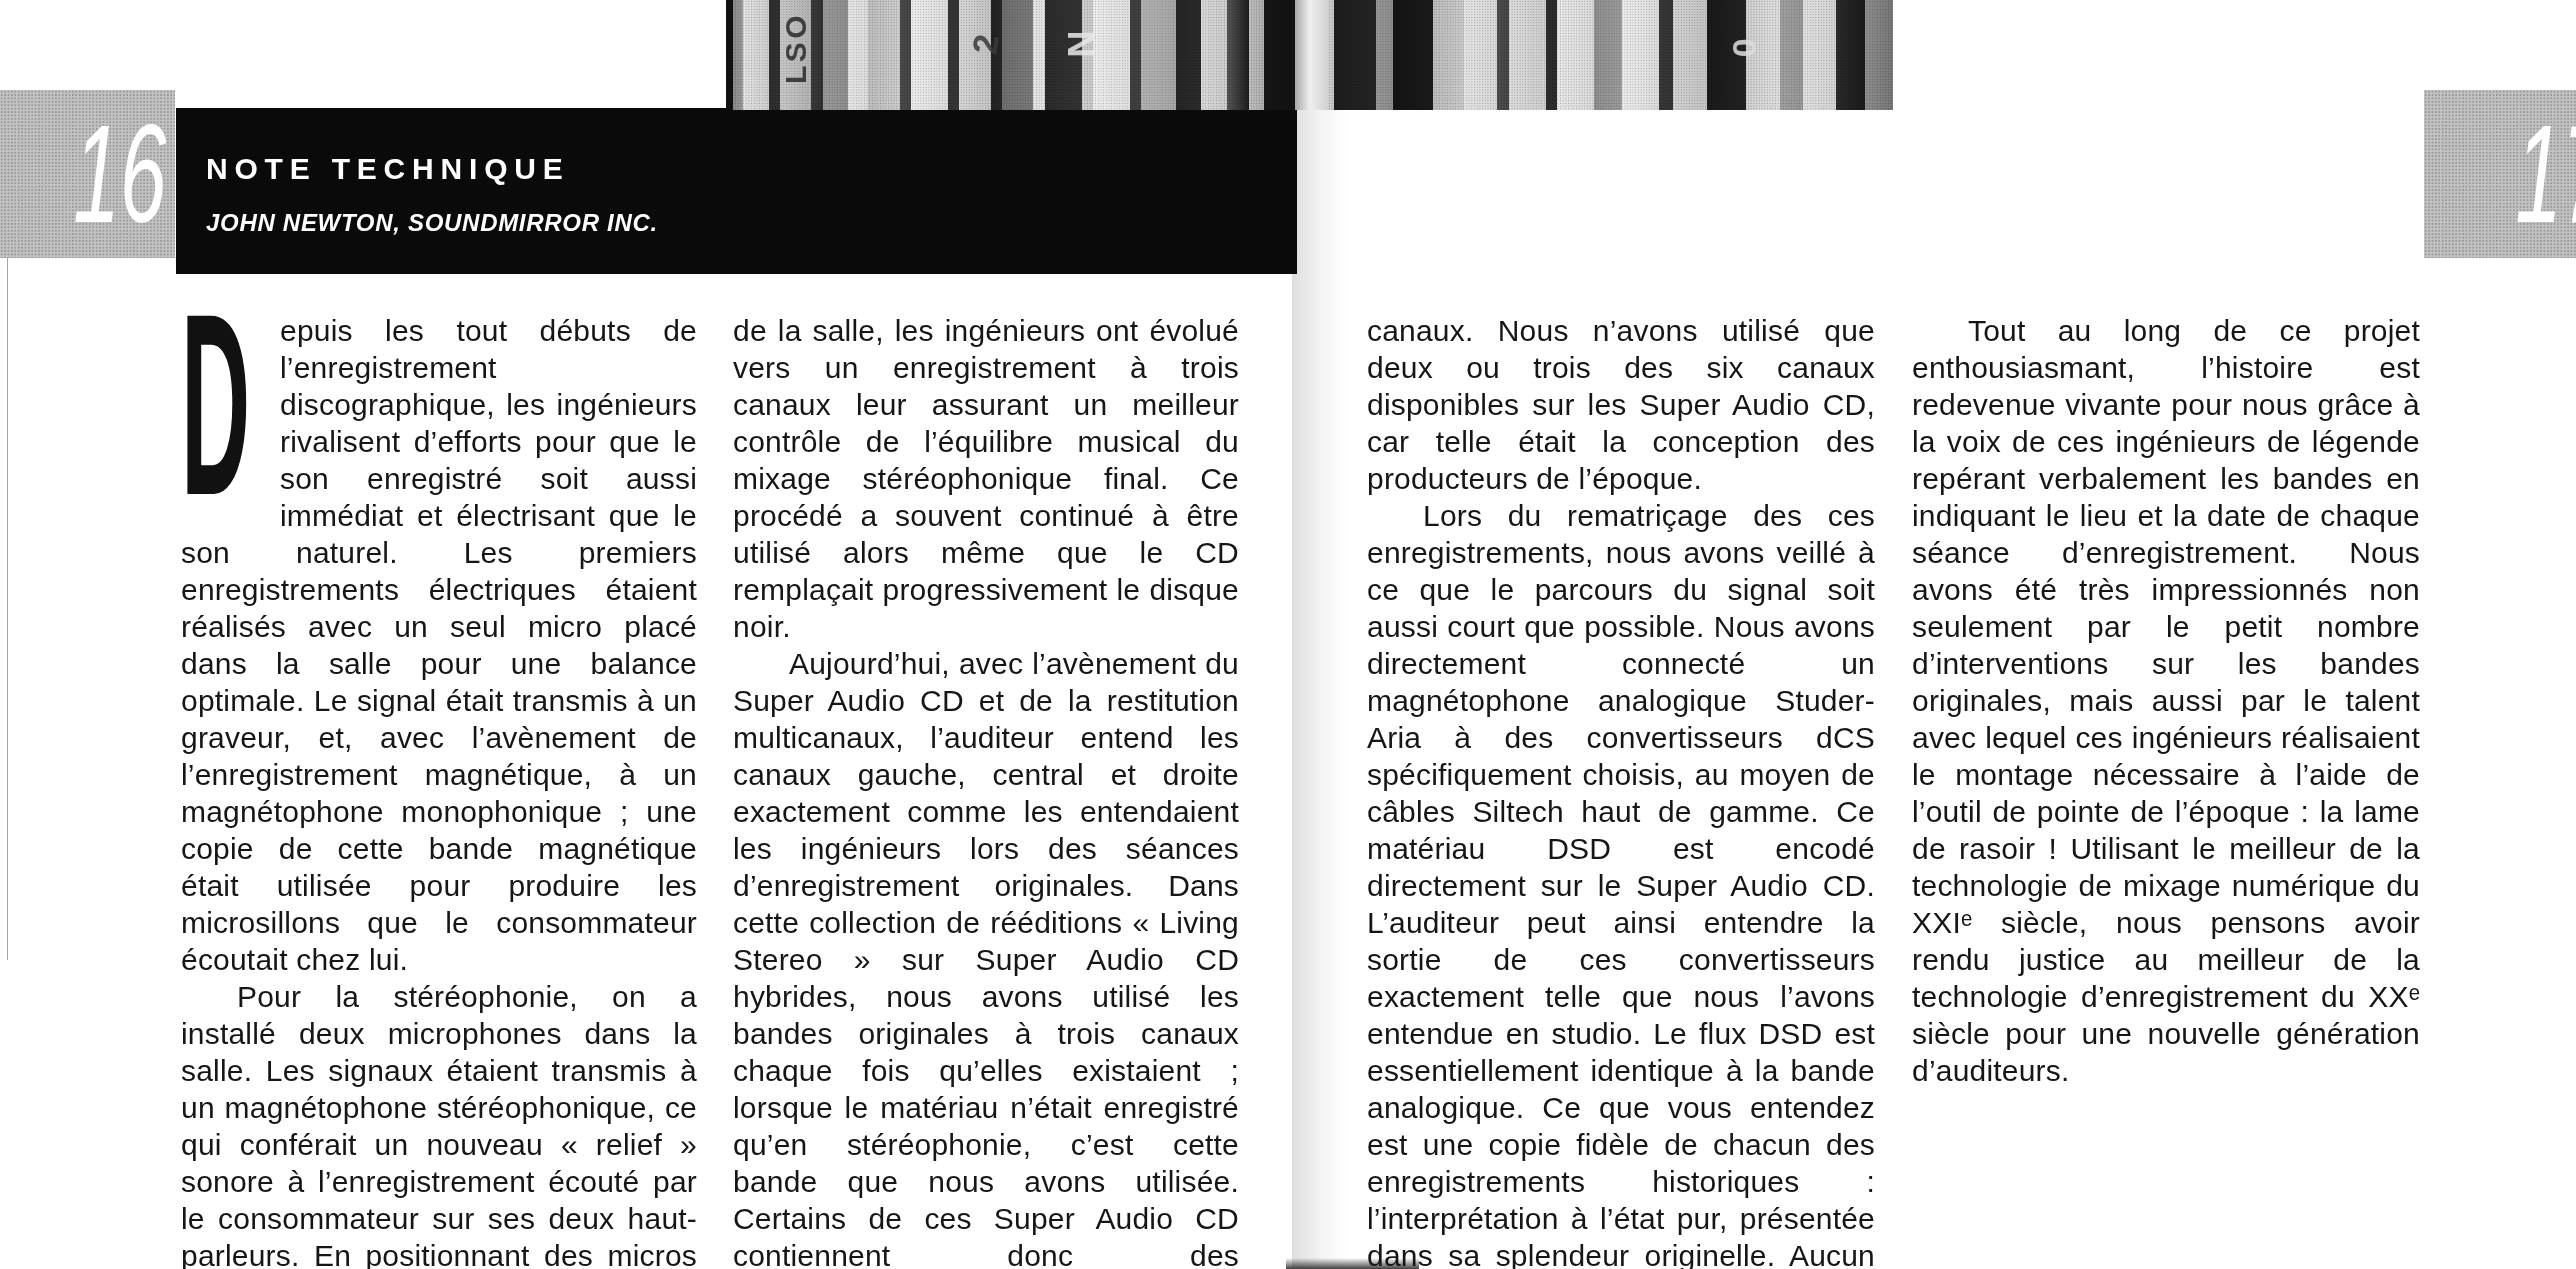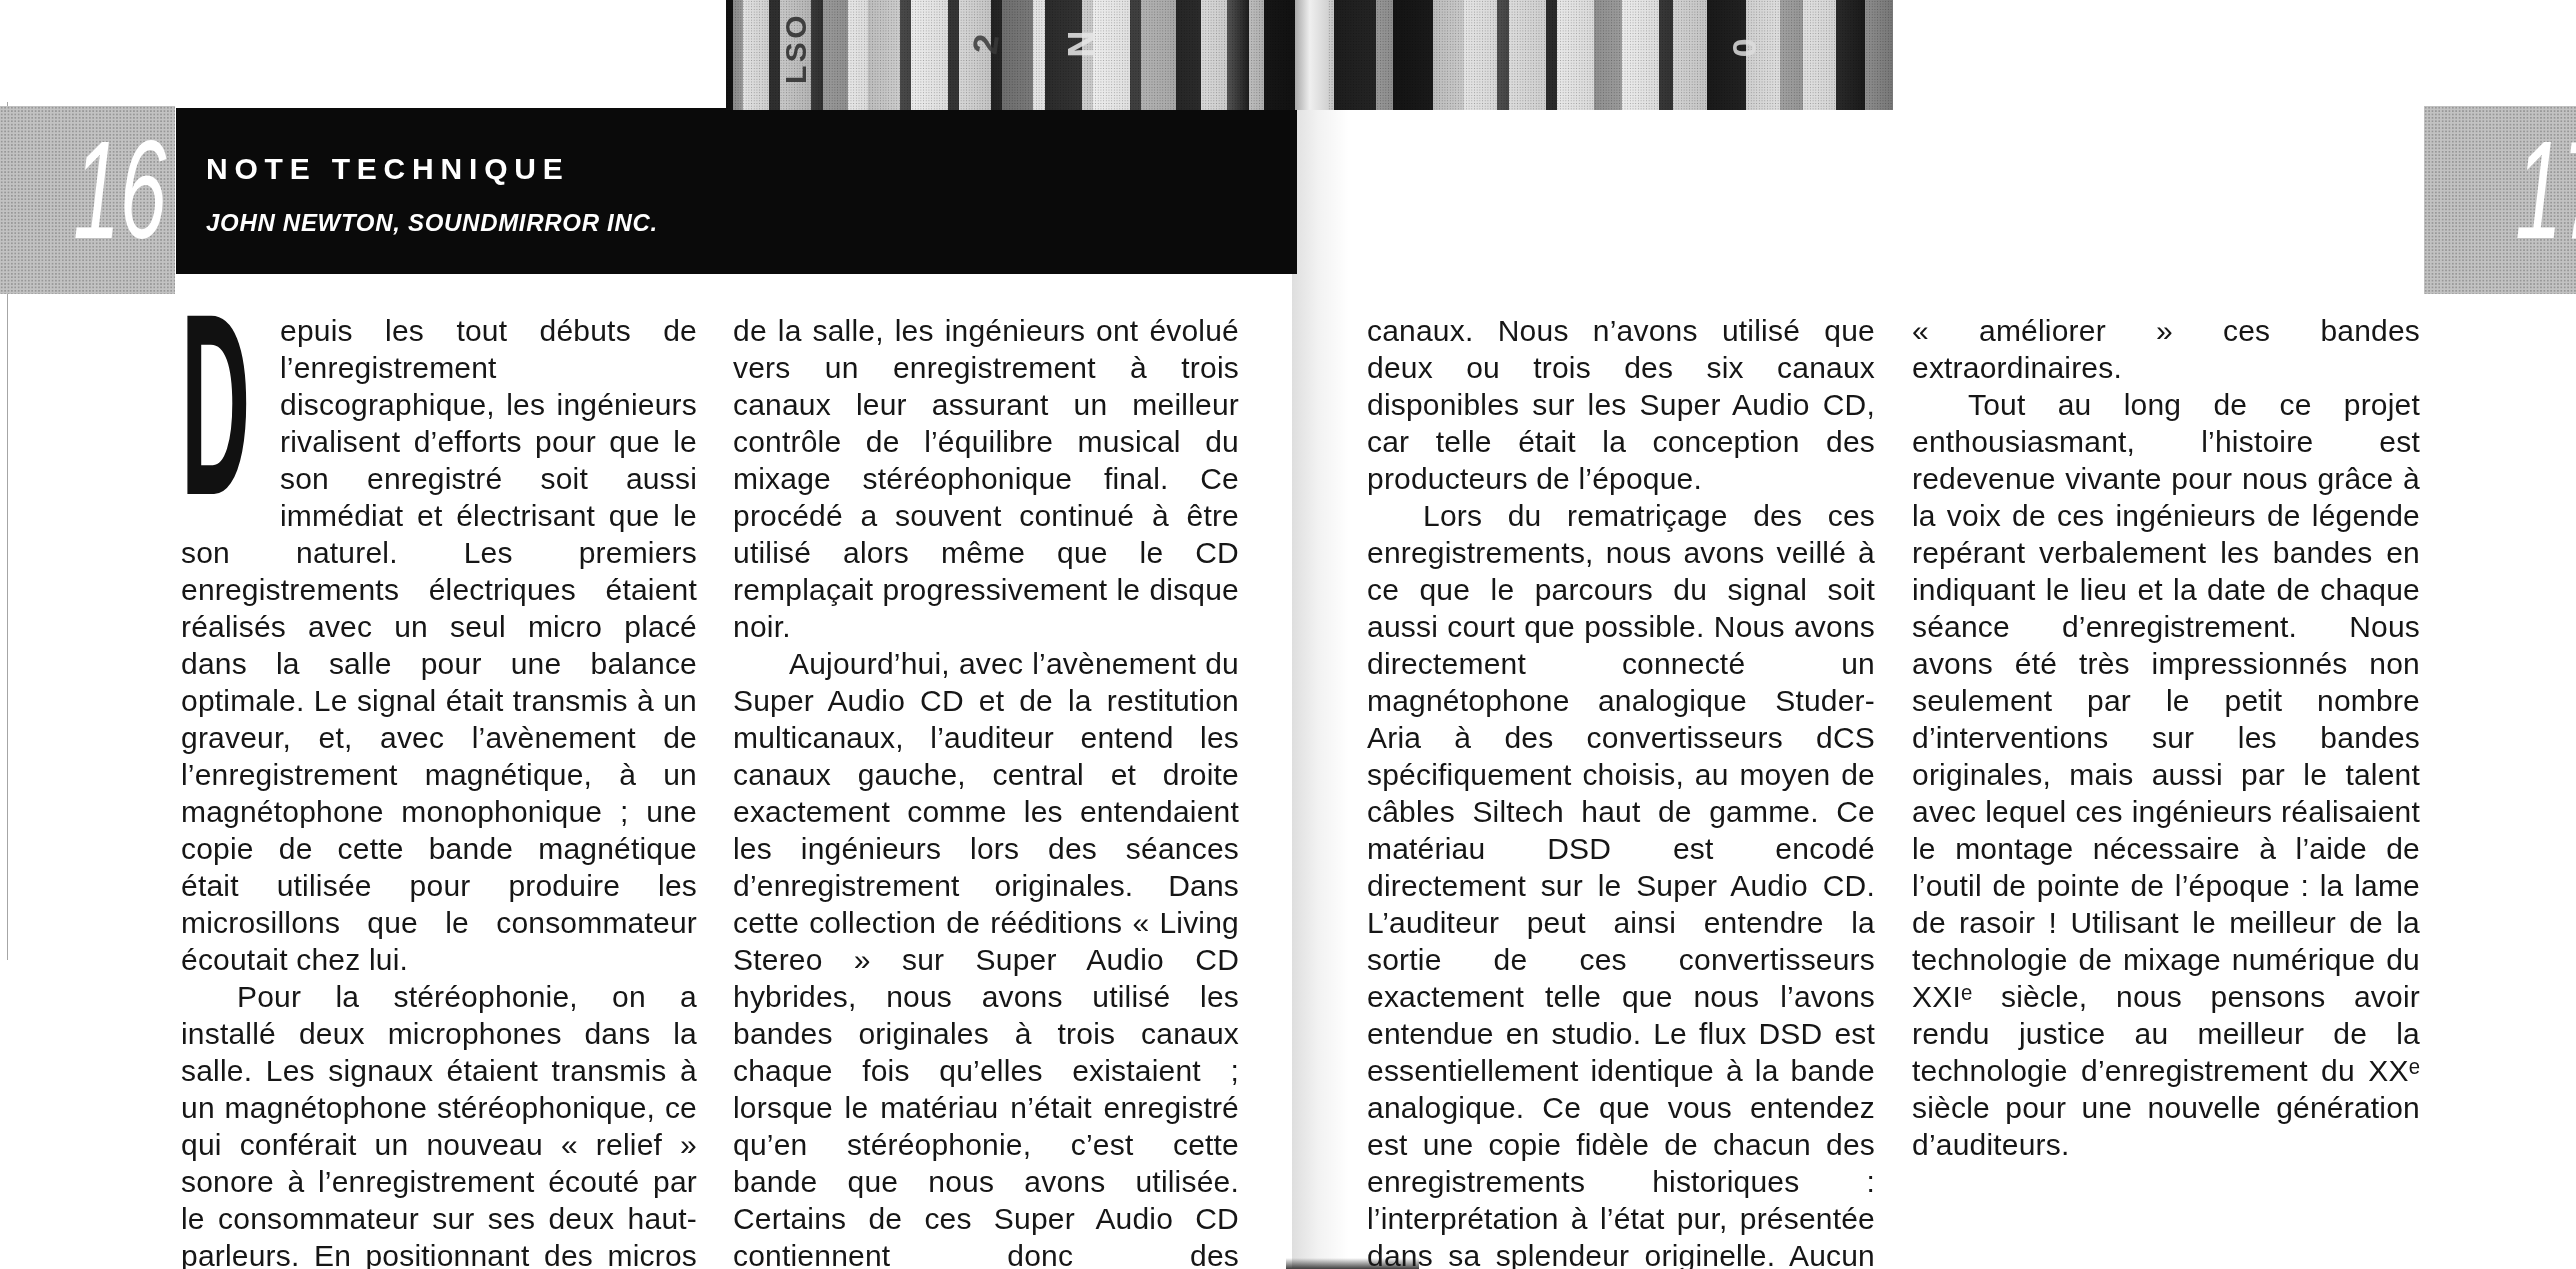--- a/index.html
+++ b/index.html
@@ -8,21 +8,21 @@
     background:#ffffff;
     font-family:"Liberation Sans","DejaVu Sans",sans-serif;
     -webkit-font-smoothing:antialiased;
   }
   
   .page-edge-line{
     position:absolute;left:6.8px;top:102px;width:1.4px;height:858px;
     background:rgba(0,0,0,0.35);
   }
   .tab{
-    position:absolute;top:106px;height:188px;background:#c2c2c2;overflow:hidden;
+    position:absolute;top:90px;height:168px;background:#c2c2c2;overflow:hidden;
   }
   .tab::after{
     content:"";position:absolute;inset:0;
     background-image:radial-gradient(rgba(0,0,0,0.22) 0.7px, transparent 0.9px);
     background-size:3.4px 3.4px;
   }
   .tab-left{left:0;width:175px;}
   .tab-right{left:2424px;width:152px;}
   .page-num{
     position:relative;z-index:2;display:inline-block;
@@ -166,16 +166,15 @@
   <p class="para">de la salle, les ingénieurs ont évolué vers un enregistrement à trois canaux leur assurant un meilleur contrôle de l’équilibre musical du mixage stéréophonique final. Ce procédé a souvent continué à être utilisé alors même que le CD remplaçait progressivement le disque noir.</p>
   <p class="para indent">Aujourd’hui, avec l’avènement du Super Audio CD et de la restitution multicanaux, l’auditeur entend les canaux gauche, central et droite exactement comme les entendaient les ingénieurs lors des séances d’enregistrement originales. Dans cette collection de rééditions «&nbsp;Living Stereo&nbsp;» sur Super Audio CD hybrides, nous avons utilisé les bandes originales à trois canaux chaque fois qu’elles existaient&nbsp;; lorsque le matériau n’était enregistré qu’en stéréophonie, c’est cette bande que nous avons utilisée. Certains de ces Super Audio CD contiennent donc des enregistrements à deux canaux, ou une combinaison de matériau à deux et trois</p>
 </div>
 
 <div class="col col-3">
   <p class="para">canaux. Nous n’avons utilisé que deux ou trois des six canaux disponibles sur les Super Audio CD, car telle était la conception des producteurs de l’époque.</p>
   <p class="para indent">Lors du rematriçage des ces enregistrements, nous avons veillé à ce que le parcours du signal soit aussi court que possible. Nous avons directement connecté un magnétophone analogique Studer-Aria à des convertisseurs dCS spécifiquement choisis, au moyen de câbles Siltech haut de gamme. Ce matériau DSD est encodé directement sur le Super Audio CD. L’auditeur peut ainsi entendre la sortie de ces convertisseurs exactement telle que nous l’avons entendue en studio. Le flux DSD est essentiellement identique à la bande analogique. Ce que vous entendez est une copie fidèle de chacun des enregistrements historiques&nbsp;: l’interprétation à l’état pur, présentée dans sa splendeur originelle. Aucun traitement du signal n’a été nécessaire pour</p>
 </div>
 
 <div class="col col-4">
-  <p class="para">«&nbsp;améliorer&nbsp;» ces bandes extraordinaires.</p>
   <p class="para indent">Tout au long de ce projet enthousiasmant, l’histoire est redevenue vivante pour nous grâce à la voix de ces ingénieurs de légende repérant verbalement les bandes en indiquant le lieu et la date de chaque séance d’enregistrement. Nous avons été très impressionnés non seulement par le petit nombre d’interventions sur les bandes originales, mais aussi par le talent avec lequel ces ingénieurs réalisaient le montage nécessaire à l’aide de l’outil de pointe de l’époque&nbsp;: la lame de rasoir&nbsp;! Utilisant le meilleur de la technologie de mixage numérique du XXIᵉ siècle, nous pensons avoir rendu justice au meilleur de la technologie d’enregistrement du XXᵉ siècle pour une nouvelle génération d’auditeurs.</p>
 </div>
 
 
 </body></html>

